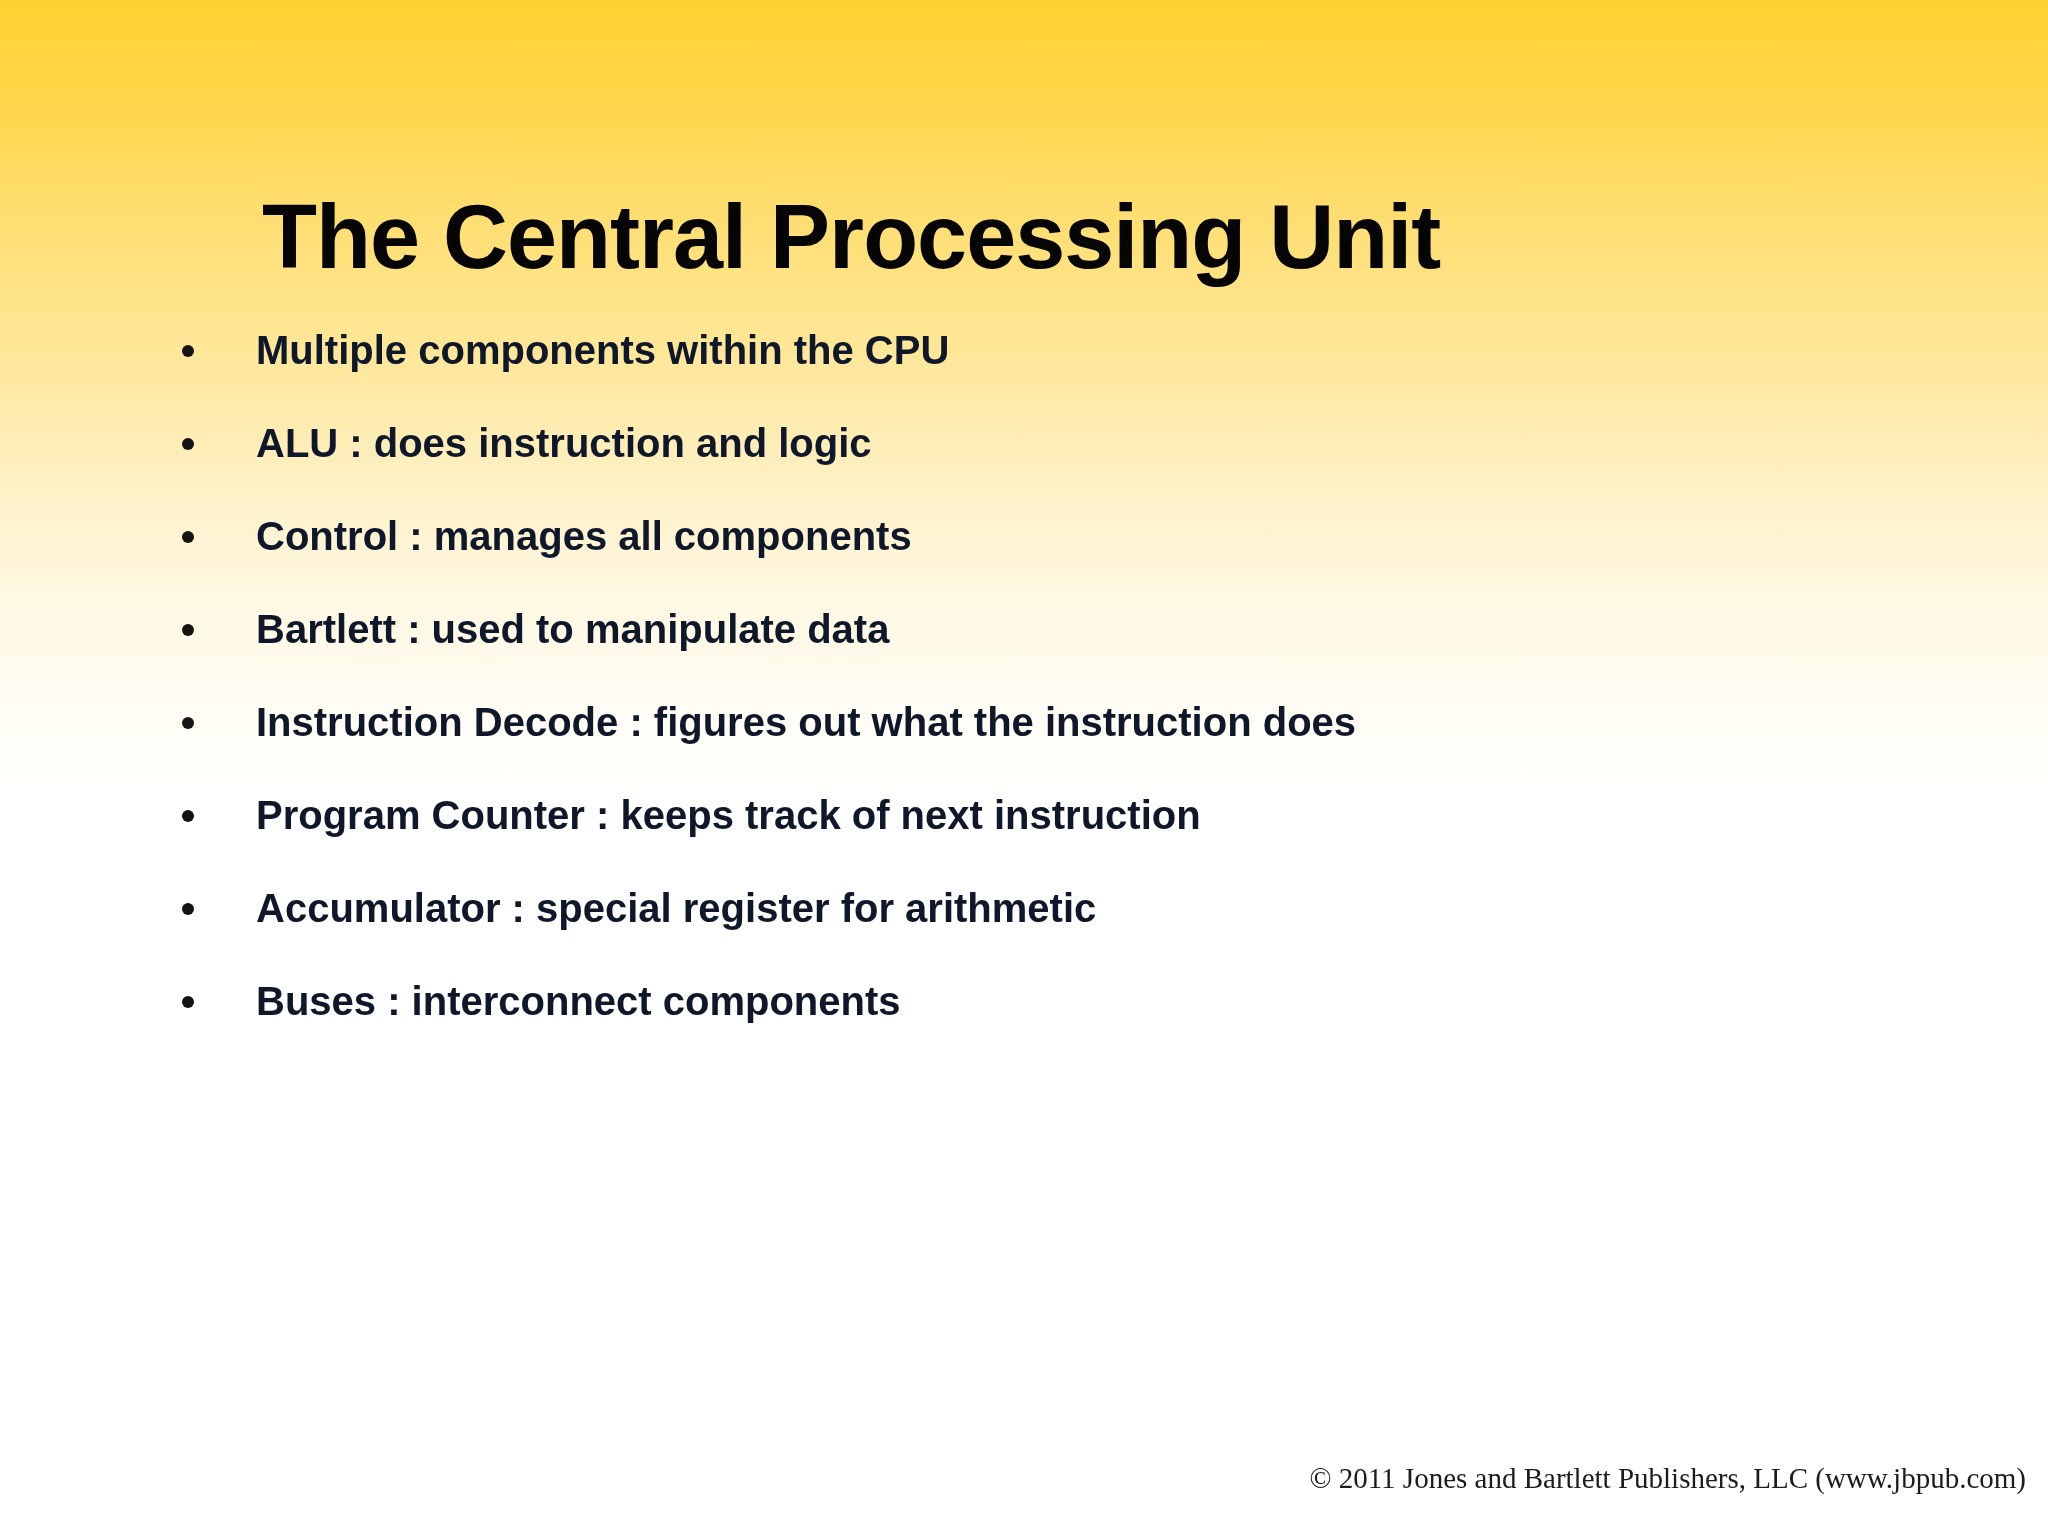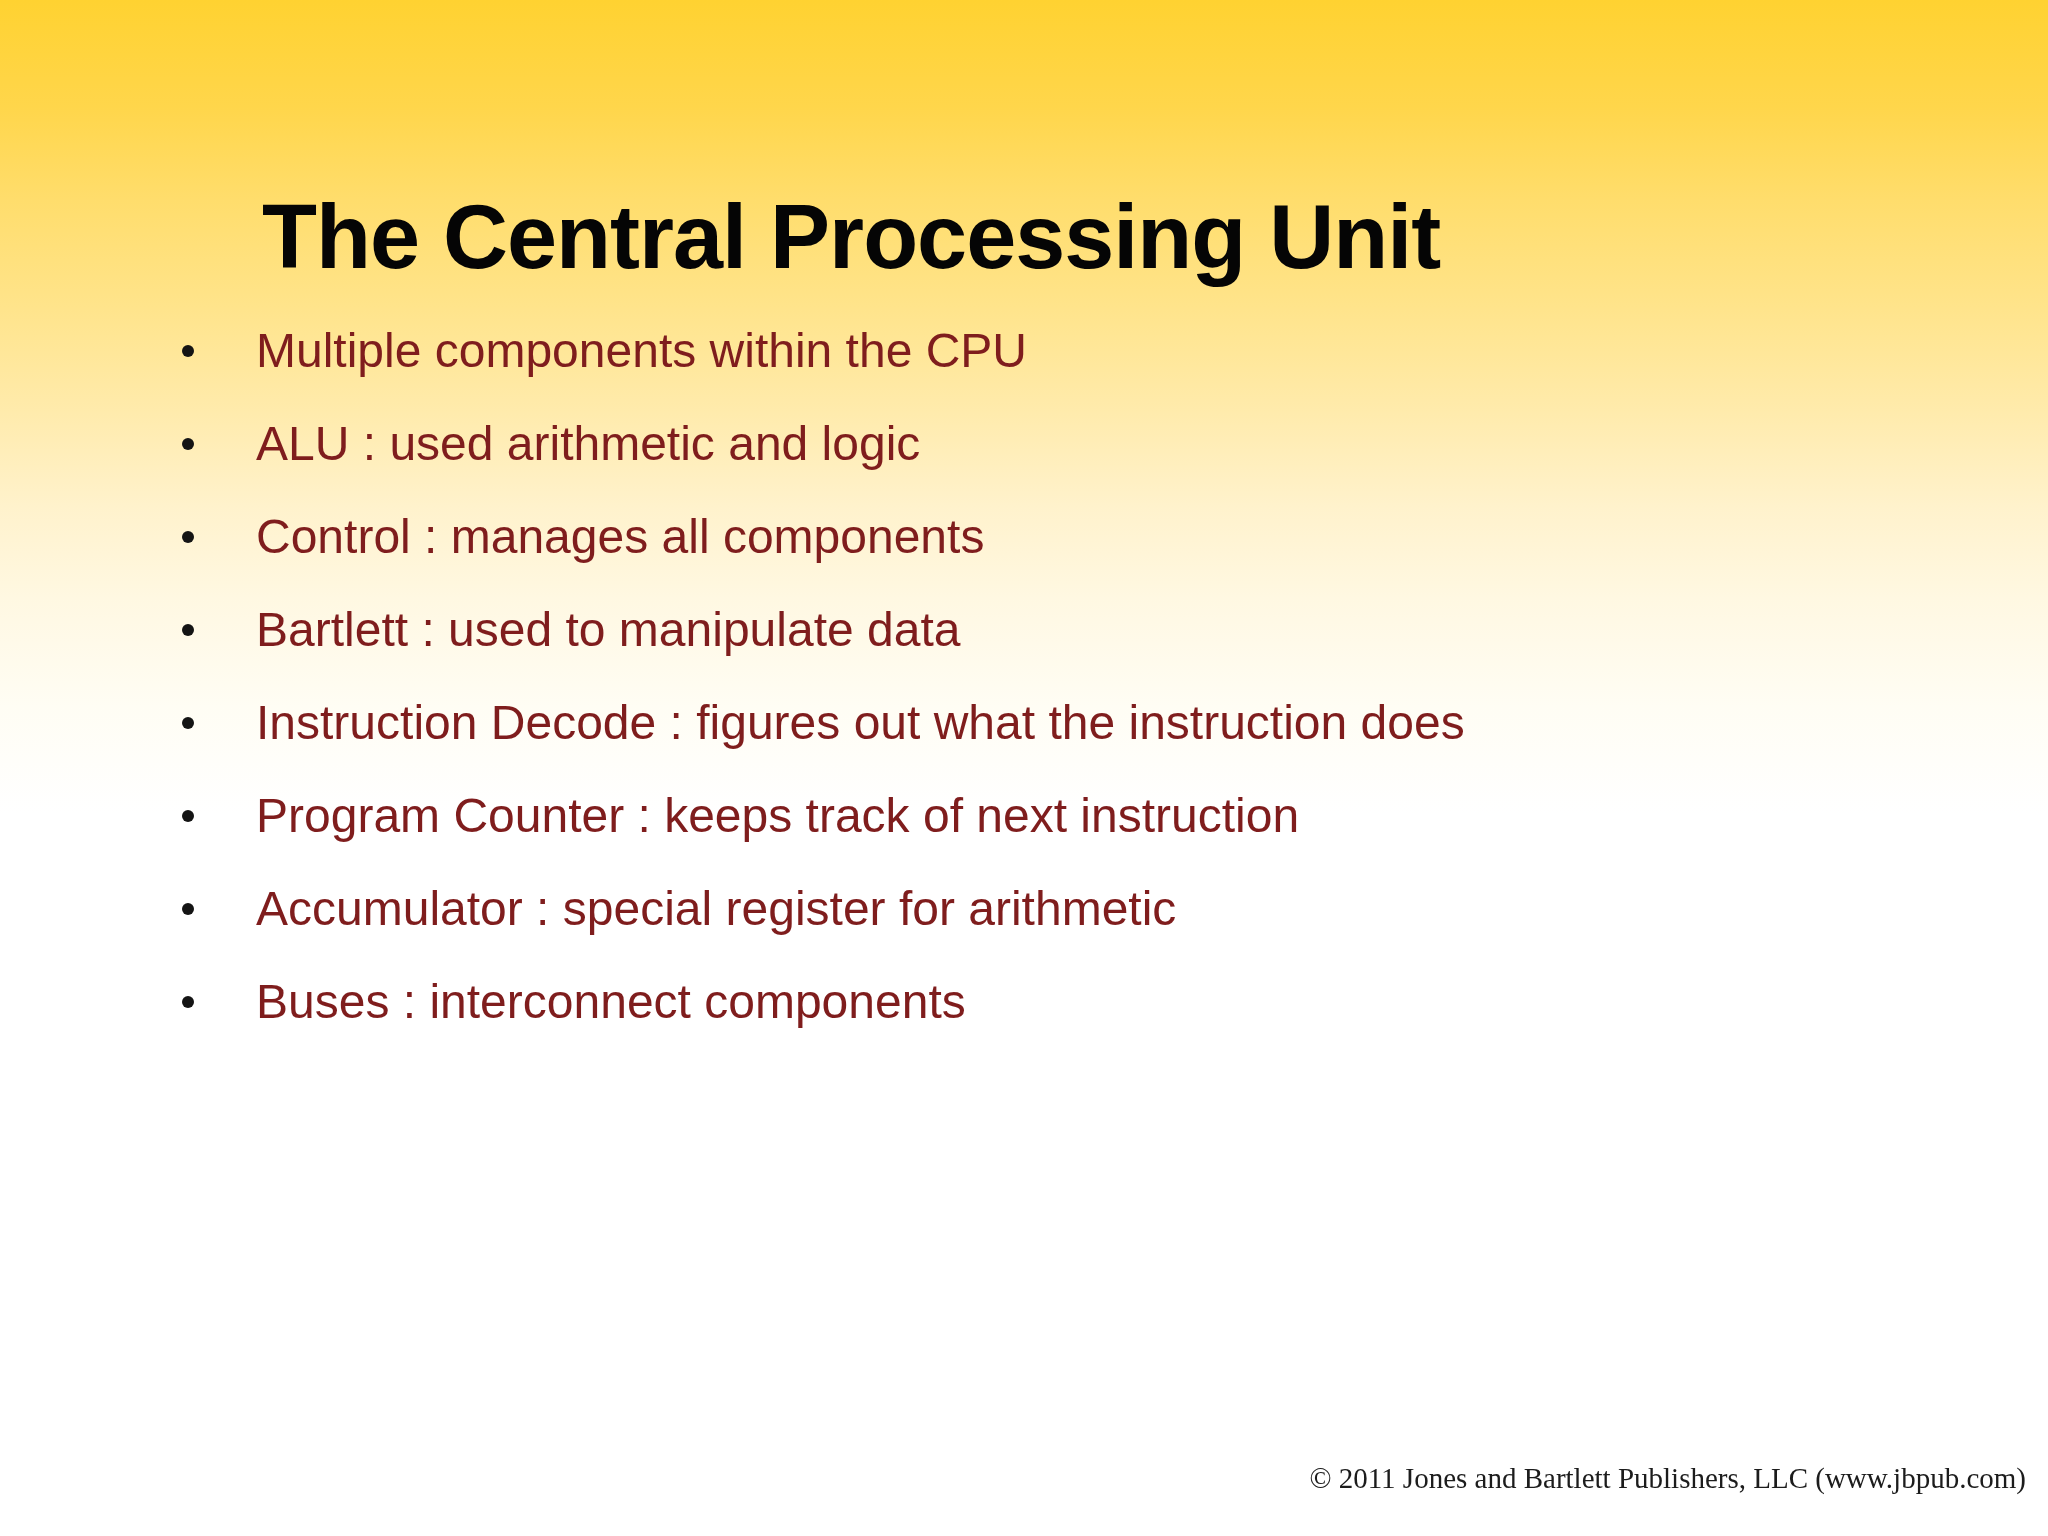--- a/index.html
+++ b/index.html
@@ -54,23 +54,24 @@
     margin: 0;
     padding: 0;
     list-style: none;
   }
 
   .bullet-item {
     position: relative;
     height: 93px;
     line-height: 93px;
     padding-left: 74px;
-    font-size: 48px;
-    color: #7f1d1d;
+    font-size: 40px;
+    color: #0f172a;
     white-space: nowrap;
+    font-weight: bold;
   }
 
   .bullet-dot {
     position: absolute;
     left: 0;
     top: 41px;
     width: 12px;
     height: 12px;
     border-radius: 50%;
     background: #141414;
@@ -93,21 +94,21 @@
 
   <h1 class="slide-title">The Central Processing Unit</h1>
 
   <ul class="bullet-list">
     <li class="bullet-item">
       <span class="bullet-dot"></span>
       <span>Multiple components within the CPU</span>
     </li>
     <li class="bullet-item">
       <span class="bullet-dot"></span>
-      <span>ALU : used arithmetic and logic</span>
+      <span>ALU : does instruction and logic</span>
     </li>
     <li class="bullet-item">
       <span class="bullet-dot"></span>
       <span>Control : manages all components</span>
     </li>
     <li class="bullet-item">
       <span class="bullet-dot"></span>
       <span>Bartlett : used to manipulate data</span>
     </li>
     <li class="bullet-item">

